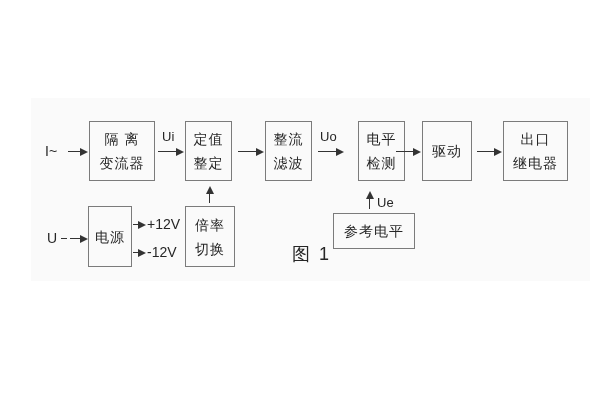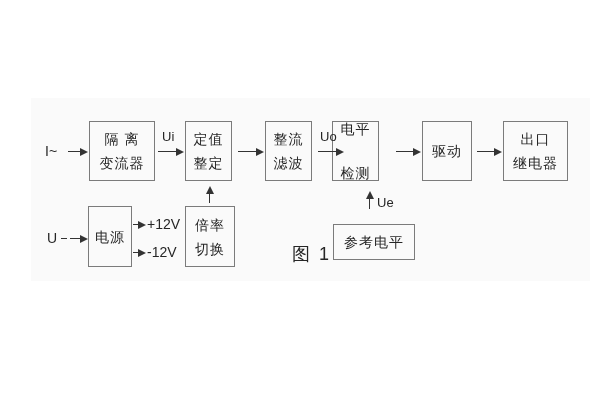--- a/index.html
+++ b/index.html
@@ -56,21 +56,21 @@
   <div class="box" style="left:185px;top:121px;width:47px;height:60px;align-items:center;">
     <span>定值</span>
     <span>整定</span>
   </div>
 
   <div class="box" style="left:265px;top:121px;width:47px;height:60px;">
     <span>整流</span>
     <span>滤波</span>
   </div>
 
-  <div class="box" style="left:332px;top:121px;width:47px;height:60px;justify-content:space-between;">
+  <div class="box" style="left:358px;top:121px;width:47px;height:60px;">
     <span>电平</span>
     <span>检测</span>
   </div>
 
   <div class="box" style="left:422px;top:121px;width:50px;height:60px;">
     <span>驱动</span>
   </div>
 
   <div class="box" style="left:503px;top:121px;width:65px;height:60px;align-items:center;">
     <span>出口</span>
@@ -79,21 +79,21 @@
 
   <div class="box" style="left:88px;top:206px;width:44px;height:61px;">
     <span>电源</span>
   </div>
 
   <div class="box" style="left:185px;top:206px;width:50px;height:61px;">
     <span>倍率</span>
     <span>切换</span>
   </div>
 
-  <div class="box" style="left:333px;top:224px;width:82px;height:36px;">
+  <div class="box" style="left:333px;top:213px;width:82px;height:36px;">
     <span>参考电平</span>
   </div>
 
   <span class="lbl" style="left:45px;top:144px;">I~</span>
 
   <span class="lbl" style="left:47px;top:231px;">U</span>
 
   <span class="lbl small" style="left:162px;top:130px;">Ui</span>
 
   <span class="lbl small" style="left:320px;top:130px;">Uo</span>

